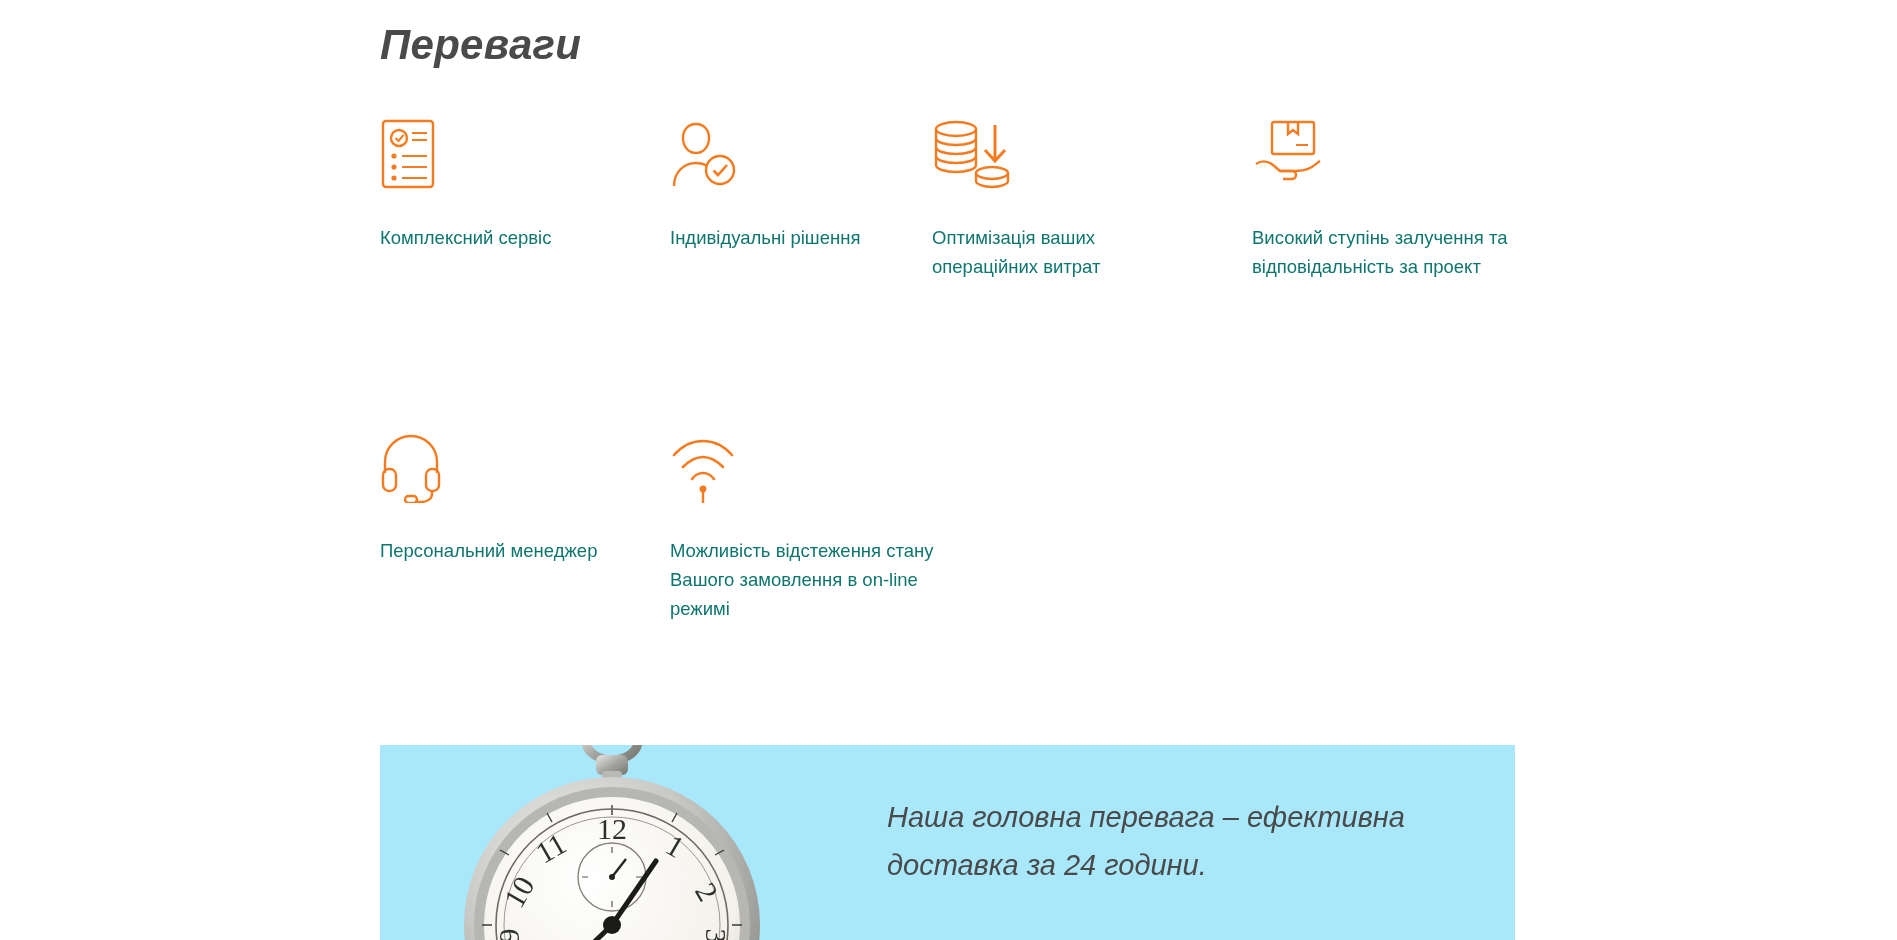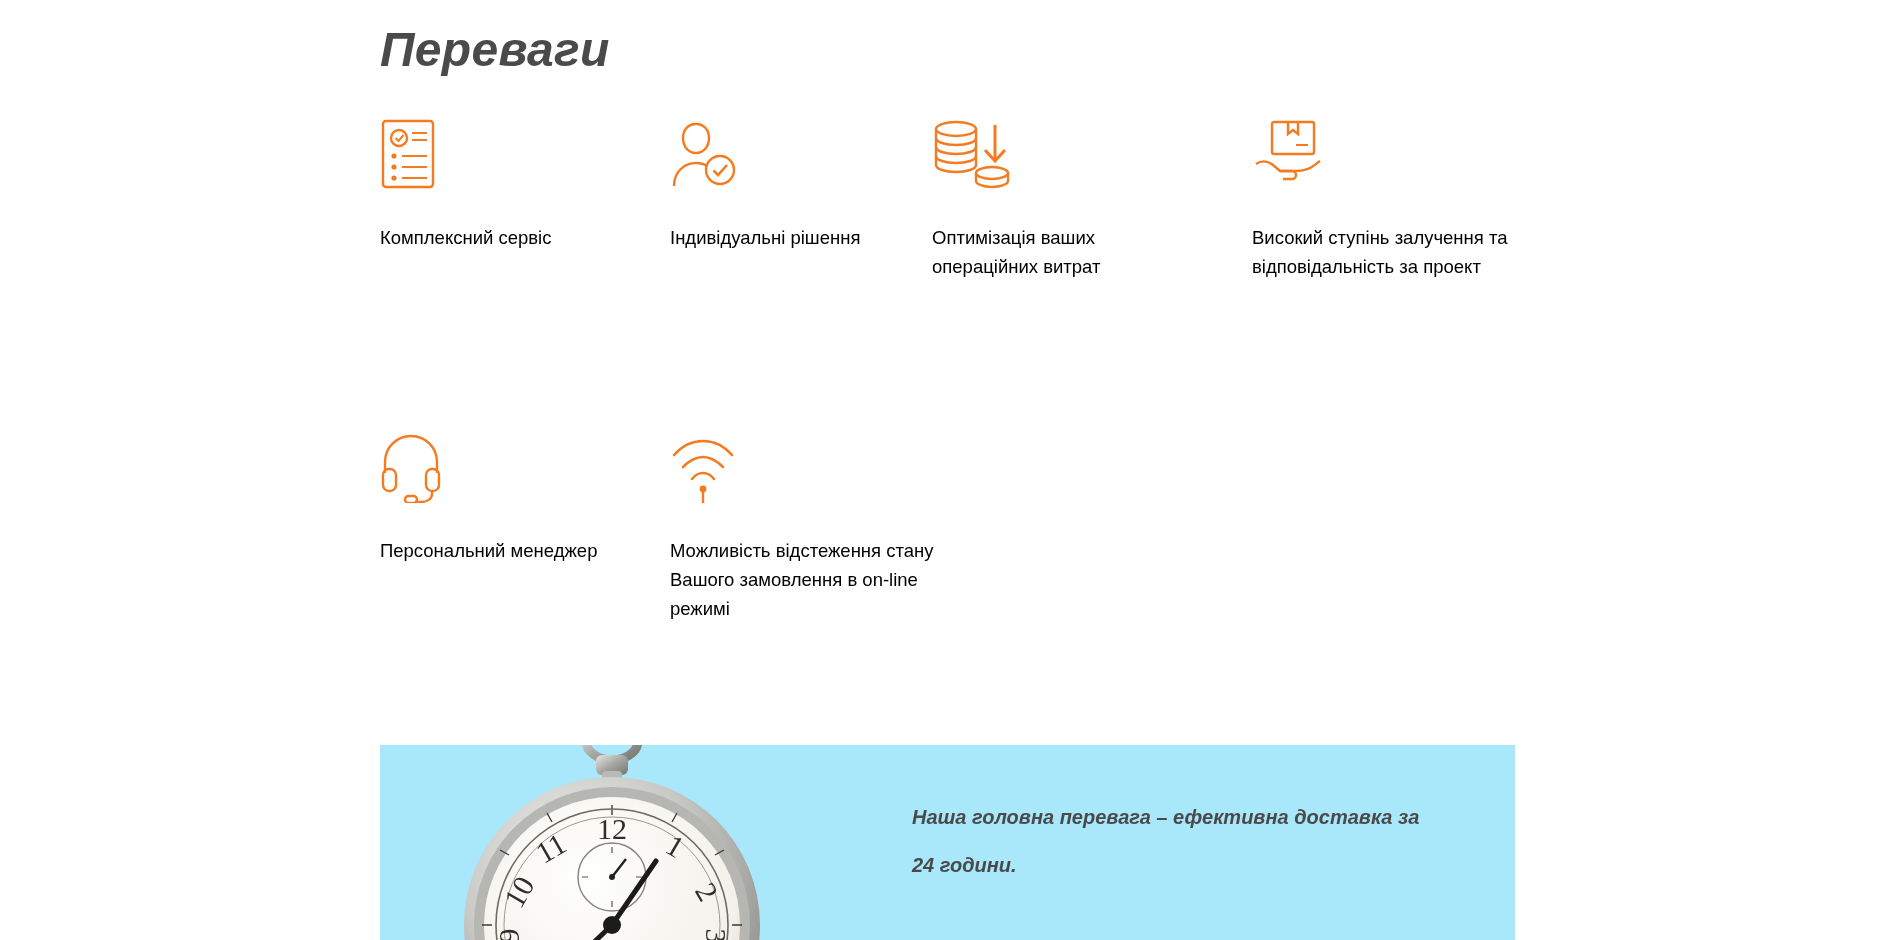--- a/index.html
+++ b/index.html
@@ -21,21 +21,21 @@
     left: 0;
     top: 0;
     width: 1897px;
     height: 940px;
   }
 
   .section-title {
     position: absolute;
     left: 380px;
     top: -16px;
-    font-size: 48px;
+    font-size: 42px;
     line-height: 52px;
     font-weight: bold;
     font-style: italic;
     color: #4a4a4a;
     letter-spacing: 0.3px;
     white-space: nowrap;
   }
 
   
   .adv-grid {
@@ -65,21 +65,21 @@
     height: 78px;
     display: block;
   }
   .adv-icon svg {
     display: block;
   }
   .adv-label {
     margin-top: 27px;
     font-size: 18.5px;
     line-height: 29px;
-    color: #000000;
+    color: #0f766e;
     max-width: 272px;
     font-weight: 400;
   }
   .adv-item.c3 .adv-label { max-width: 266px; }
   .adv-item.r2c1 .adv-label { max-width: 280px; }
 
   
   .banner {
     position: absolute;
     left: 380px;
@@ -91,26 +91,26 @@
   }
   .banner-photo {
     position: absolute;
     left: 62px;
     top: -18px;
     width: 340px;
     height: 330px;
   }
   .banner-text {
     position: absolute;
-    left: 532px;
+    left: 507px;
     top: 48px;
     width: 520px;
-    font-size: 20px;
+    font-size: 29px;
     line-height: 48px;
-    font-weight: bold;
+    font-weight: normal;
     font-style: italic;
     color: #4a4a4a;
   }
 </style>
 </head>
 <body>
 
 <div class="page">
 
   <h2 class="section-title">Переваги</h2>

